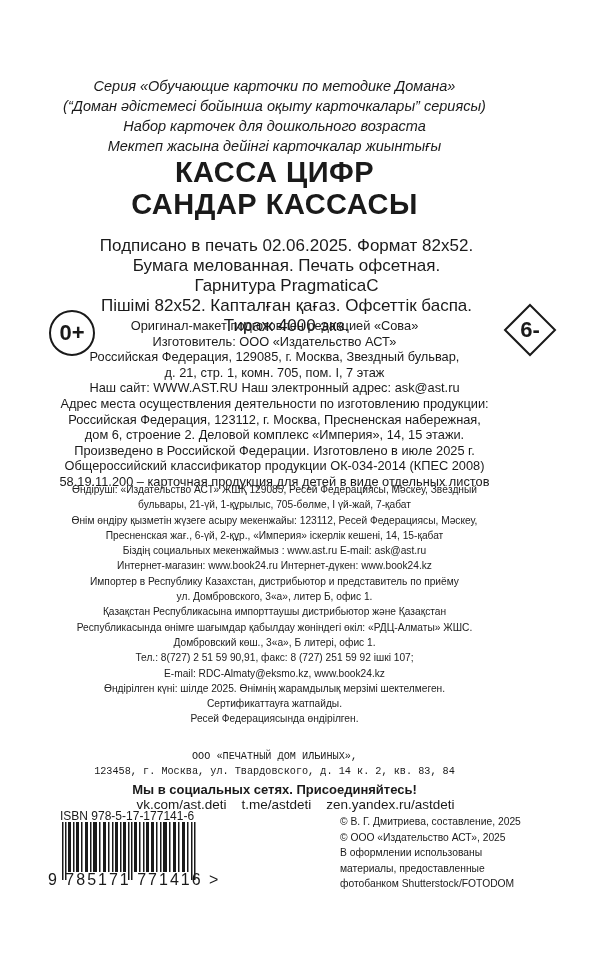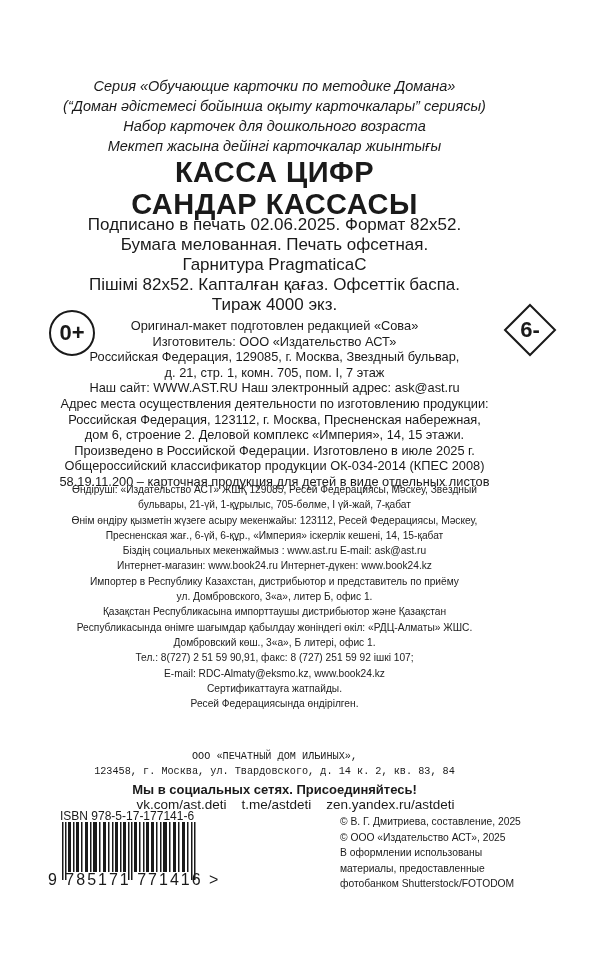--- a/index.html
+++ b/index.html
@@ -29,21 +29,21 @@
   <div>(“Доман әдістемесі бойынша оқыту карточкалары” сериясы)</div>
   <div>Набор карточек для дошкольного возраста</div>
   <div>Мектеп жасына дейінгі карточкалар жиынтығы</div>
 </div>
 
 <div class="c title" style="top:156px;">
   <div>КАССА ЦИФР</div>
   <div>САНДАР КАССАСЫ</div>
 </div>
 
-<div class="c imprint" style="top:215px;">
+<div class="c imprint" style="top:236px;padding-left:12px;">
   <div>Подписано в печать 02.06.2025. Формат 82x52.</div>
   <div>Бумага мелованная. Печать офсетная.</div>
   <div>Гарнитура PragmaticaC</div>
   <div>Пішімі 82x52. Капталған қағаз. Офсеттік баспа.</div>
   <div>Тираж 4000 экз.</div>
 </div>
 
 <div class="badge0">
   <span>0+</span>
 </div>
@@ -67,30 +67,31 @@
   <div>дом 6, строение 2. Деловой комплекс «Империя», 14, 15 этажи.</div>
   <div>Произведено в Российской Федерации. Изготовлено в июле 2025 г.</div>
   <div>Общероссийский классификатор продукции ОК-034-2014 (КПЕС 2008)</div>
   <div>58.19.11.200 – карточная продукция для детей в виде отдельных листов</div>
 </div>
 
 <div class="c kz" style="top:482px;">
   <div>Өндіруші: «Издательство АСТ» ЖШҚ 129085, Ресей Федерациясы, Мәскеу, Звёздный</div>
   <div>бульвары, 21-үй, 1-құрылыс, 705-бөлме, I үй-жай, 7-қабат</div>
   <div>Өнім өндіру қызметін жүзеге асыру мекенжайы: 123112, Ресей Федерациясы, Мәскеу,</div>
-  <div>Пресненская жағ., 6-үй, 6-құр., «Империя» іскерлік кешені, 14, 15-қабат</div>
+  <div>Пресненская жағ., 6-үй, 2-құр., «Империя» іскерлік кешені, 14, 15-қабат</div>
   <div>Біздің социальных мекенжаймыз : www.ast.ru E-mail: ask@ast.ru</div>
   <div>Интернет-магазин: www.book24.ru Интернет-дүкен: www.book24.kz</div>
   <div>Импортер в Республику Казахстан, дистрибьютор и представитель по приёму</div>
   <div>ул. Домбровского, 3«а», литер Б, офис 1.</div>
   <div>Қазақстан Республикасына импорттаушы дистрибьютор және Қазақстан</div>
   <div>Республикасында өнімге шағымдар қабылдау жөніндегі өкіл: «РДЦ-Алматы» ЖШС.</div>
   <div>Домбровский көш., 3«а», Б литері, офис 1.</div>
   <div>Тел.: 8(727) 2 51 59 90,91, факс: 8 (727) 251 59 92 ішкі 107;</div>
   <div>E-mail: RDC-Almaty@eksmo.kz, www.book24.kz</div>
+  <div>Өндірілген күні: шілде 2025. Өнімнің жарамдылық мерзімі шектелмеген.</div>
   <div>Сертификаттауға жатпайды.</div>
   <div>Ресей Федерациясында өндірілген.</div>
 </div>
 
 <div class="c print" style="top:749px;font-family:Liberation Mono, monospace;">
   <div>ООО «ПЕЧАТНЫЙ ДОМ ИЛЬИНЫХ»,</div>
   <div>123458, г. Москва, ул. Твардовского, д. 14 к. 2, кв. 83, 84</div>
 </div>
 
 <div class="c" style="top:782px;">

